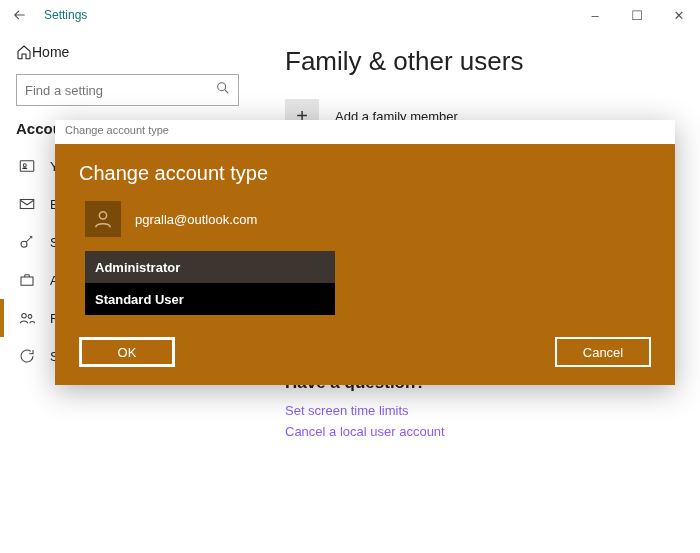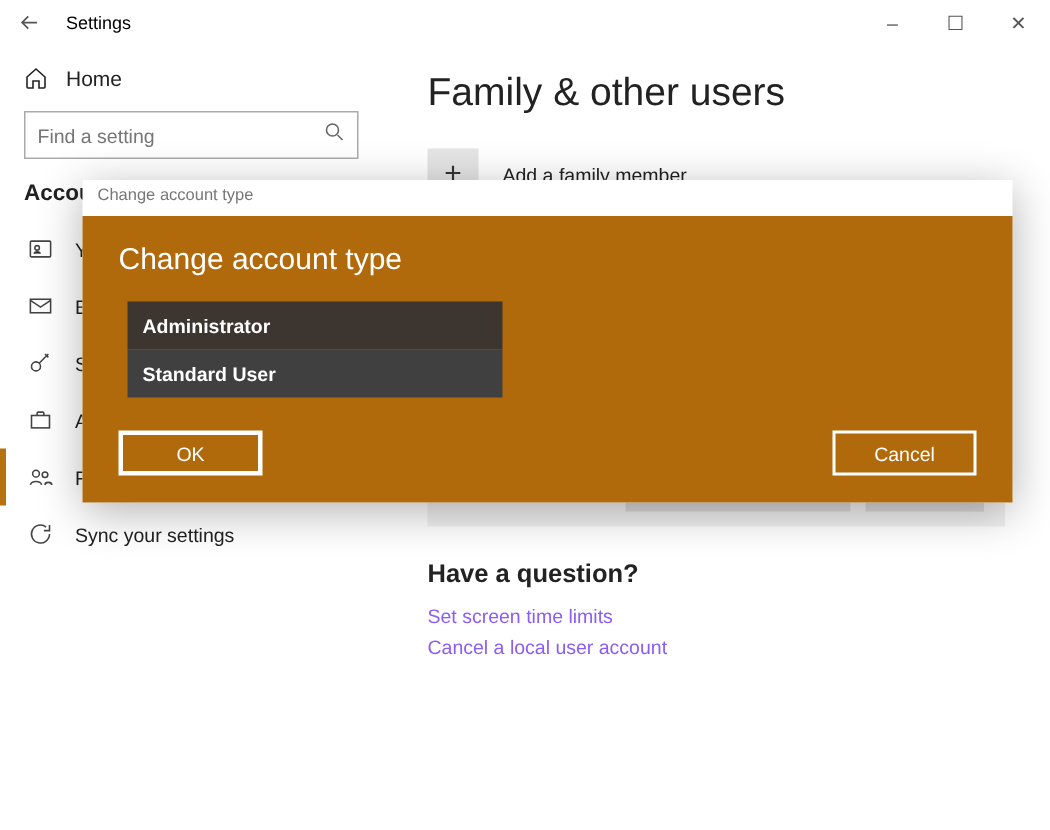--- a/index.html
+++ b/index.html
@@ -1,24 +1,24 @@
 <!DOCTYPE html>
 <html><head>
   <meta charset="utf-8">
   <style>
     * { box-sizing: border-box; margin: 0; padding: 0; font-family: "Segoe UI", sans-serif; }
     body { width: 700px; height: 553px; background: #fff; position: relative; overflow: hidden; font-size: 13px; color: #222; }
     .titlebar { height: 30px; display: flex; align-items: center; padding: 0 8px; }
     .titlebar .back { width: 24px; height: 24px; display:flex; align-items:center; justify-content:center; color:#555; }
-    .titlebar .title { margin-left: 12px; font-size: 12px; color:#000000; }
+    .titlebar .title { margin-left: 12px; font-size: 12px; color:#0f766e; }
     .wincontrols { position:absolute; top:0; right:0; display:flex; }
     .wincontrols div { width:42px; height:30px; display:flex; align-items:center; justify-content:center; color:#555; }
     .container { display:flex; height: calc(100% - 30px); }
     .sidebar { width: 255px; padding: 8px 16px; }
-    .home-row { display:flex; align-items:flex-end; gap:12px; padding: 6px 0 14px 0; font-size:14px; }
+    .home-row { display:flex; align-items:flex-end; gap:0; padding: 6px 0 14px 0; font-size:14px; }
     .search { position:relative; margin-bottom: 14px; }
     .search input { width:100%; height:32px; border:1px solid #aaa; padding: 0 32px 0 8px; font-size:13px; color:#15803d; background:#fff; }
     .search .sicon { position:absolute; right:8px; top:6px; color:#666; }
     .section-head { font-size:15px; font-weight:600; margin: 4px 0 10px 0; }
     .navlist { display:flex; flex-direction:column; }
     .navitem { display:flex; align-items:center; gap:14px; height:38px; font-size:13px; color:#222; position:relative; padding-left:2px;}
     .navitem .nicon { width:18px; height:18px; display:flex; align-items:center; justify-content:center; color:#444; }
     .navitem.sel::before { content:""; position:absolute; left:-16px; top:0; bottom:0; width:4px; background:#b5720f; }
     .main { flex:1; padding: 10px 30px; }
     .main h1 { font-size: 26px; font-weight: 400; margin: 6px 0 18px 0; }
@@ -34,21 +34,21 @@
     .modal-tab { height:24px; font-size:11px; color:#777; padding:4px 10px; }
     .modal { background:#b06a0c; color:#fff; padding: 18px 24px 18px 24px; }
     .modal h2 { font-size:20px; font-weight:300; margin-bottom: 16px; }
     .userrow { display:flex; align-items:center; gap:14px; margin:6px 0 14px 6px; }
     .avatar { width:36px; height:36px; background:#7a4a08; display:flex; align-items:center; justify-content:center; }
     .avatar svg { width:22px; height:22px; }
     .email { font-size:13px; }
     .ddl { width:250px; margin: 4px 0 0 6px; }
     .ddl-item { height:30px; display:flex; align-items:center; padding:16px 10px; font-size:13px;font-weight:bold; }
     .ddl-item.opt1 { background:#3d3530; }
-    .ddl-item.opt2 { background:#404040; }
+    .ddl-item.opt2 { background:#000000; }
     .modal-btns { display:flex; justify-content:space-between; gap:10px; margin-top: 22px; }
     .mbtn { width:96px; height:30px; background:transparent; color:#fff; font-size:13px; border:2px solid #fff; }
     .mbtn.primary { border:3px solid #fff; }
   </style>
 </head>
 <body>
 
 <div class="titlebar">
   <div class="back">
     <svg width="14" height="14" viewBox="0 0 24 24">
@@ -154,20 +154,29 @@
     <div class="qhead">Have a question?</div>
     <a class="link">Set screen time limits</a>
     <a class="link">Cancel a local user account</a>
   </div>
 </div>
 
 <div class="modal-wrap">
   <div class="modal-tab">Change account type</div>
   <div class="modal">
     <h2>Change account type</h2>
+    <div class="userrow">
+      <div class="avatar">
+        <svg viewBox="0 0 24 24">
+            <circle cx="12" cy="8" r="4" fill="none" stroke="#d7b37d" stroke-width="1.6"></circle>
+            <path fill="none" stroke="#d7b37d" stroke-width="1.6" d="M4 21c1-5 15-5 16 0"></path>
+          </svg>
+      </div>
+      <span class="email">pgralla@outlook.com</span>
+    </div>
     <div class="ddl">
       <div class="ddl-item opt1">Administrator</div>
       <div class="ddl-item opt2">Standard User</div>
     </div>
     <div class="modal-btns">
       <button class="mbtn primary">OK</button>
       <button class="mbtn">Cancel</button>
     </div>
   </div>
 </div>

